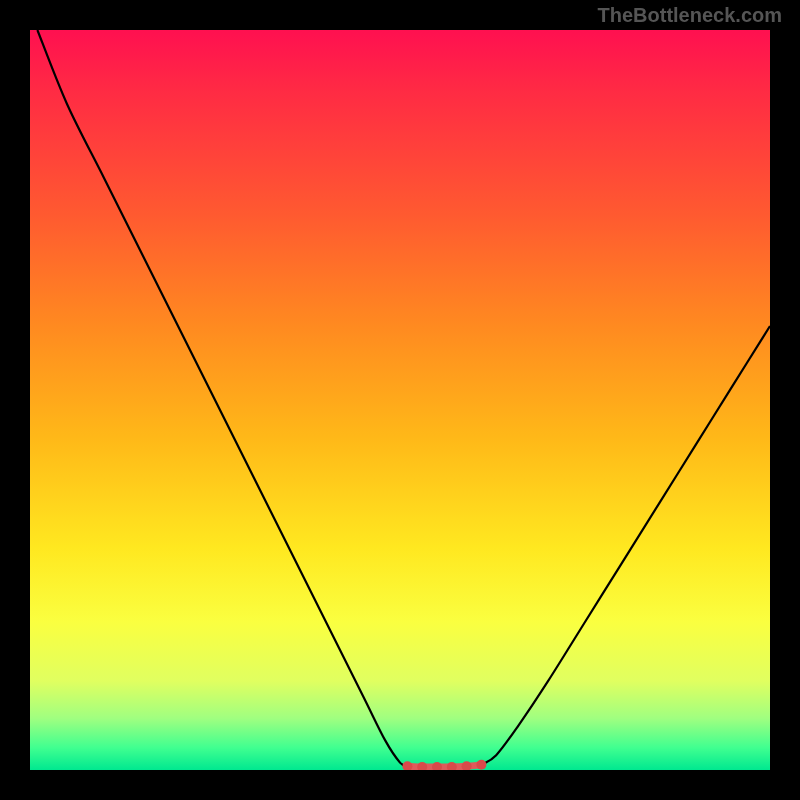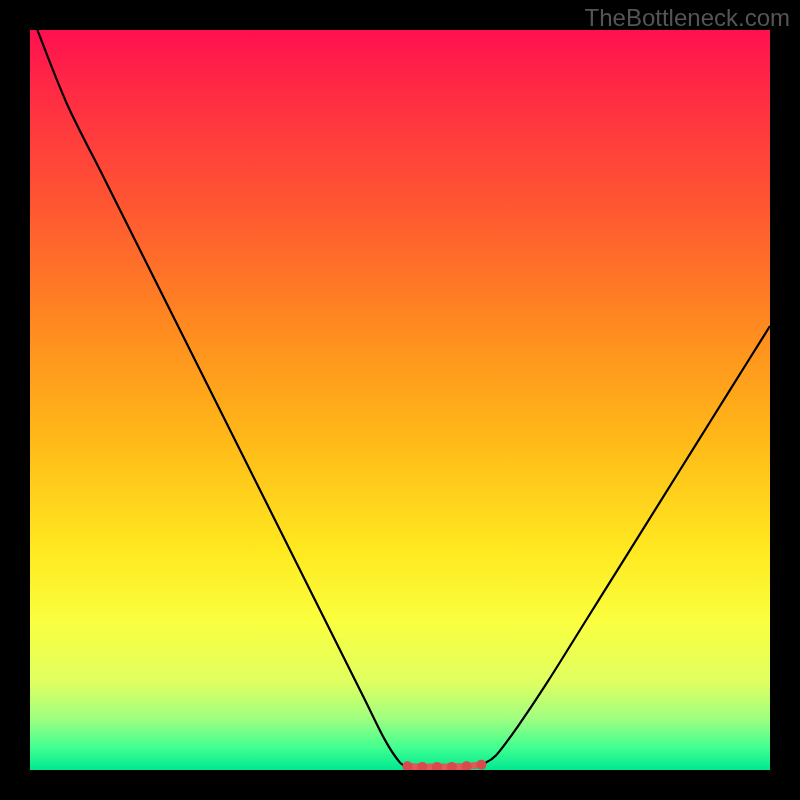--- a/index.html
+++ b/index.html
@@ -7,24 +7,24 @@
     padding: 0;
     width: 800px;
     height: 800px;
     background: #000;
     position: relative;
     font-family: Arial, sans-serif;
   }
   .watermark {
     position: absolute;
     top: 4px;
-    right: 10px;
+    right: 18px;
     color: #555;
-    font-size: 24px;
-    font-weight: 400;
+    font-size: 20px;
+    font-weight: 700;
     z-index: 10;
   }
   .plot-area {
     position: absolute;
     left: 30px;
     top: 30px;
     width: 740px;
     height: 740px;
     overflow: hidden;
   }

